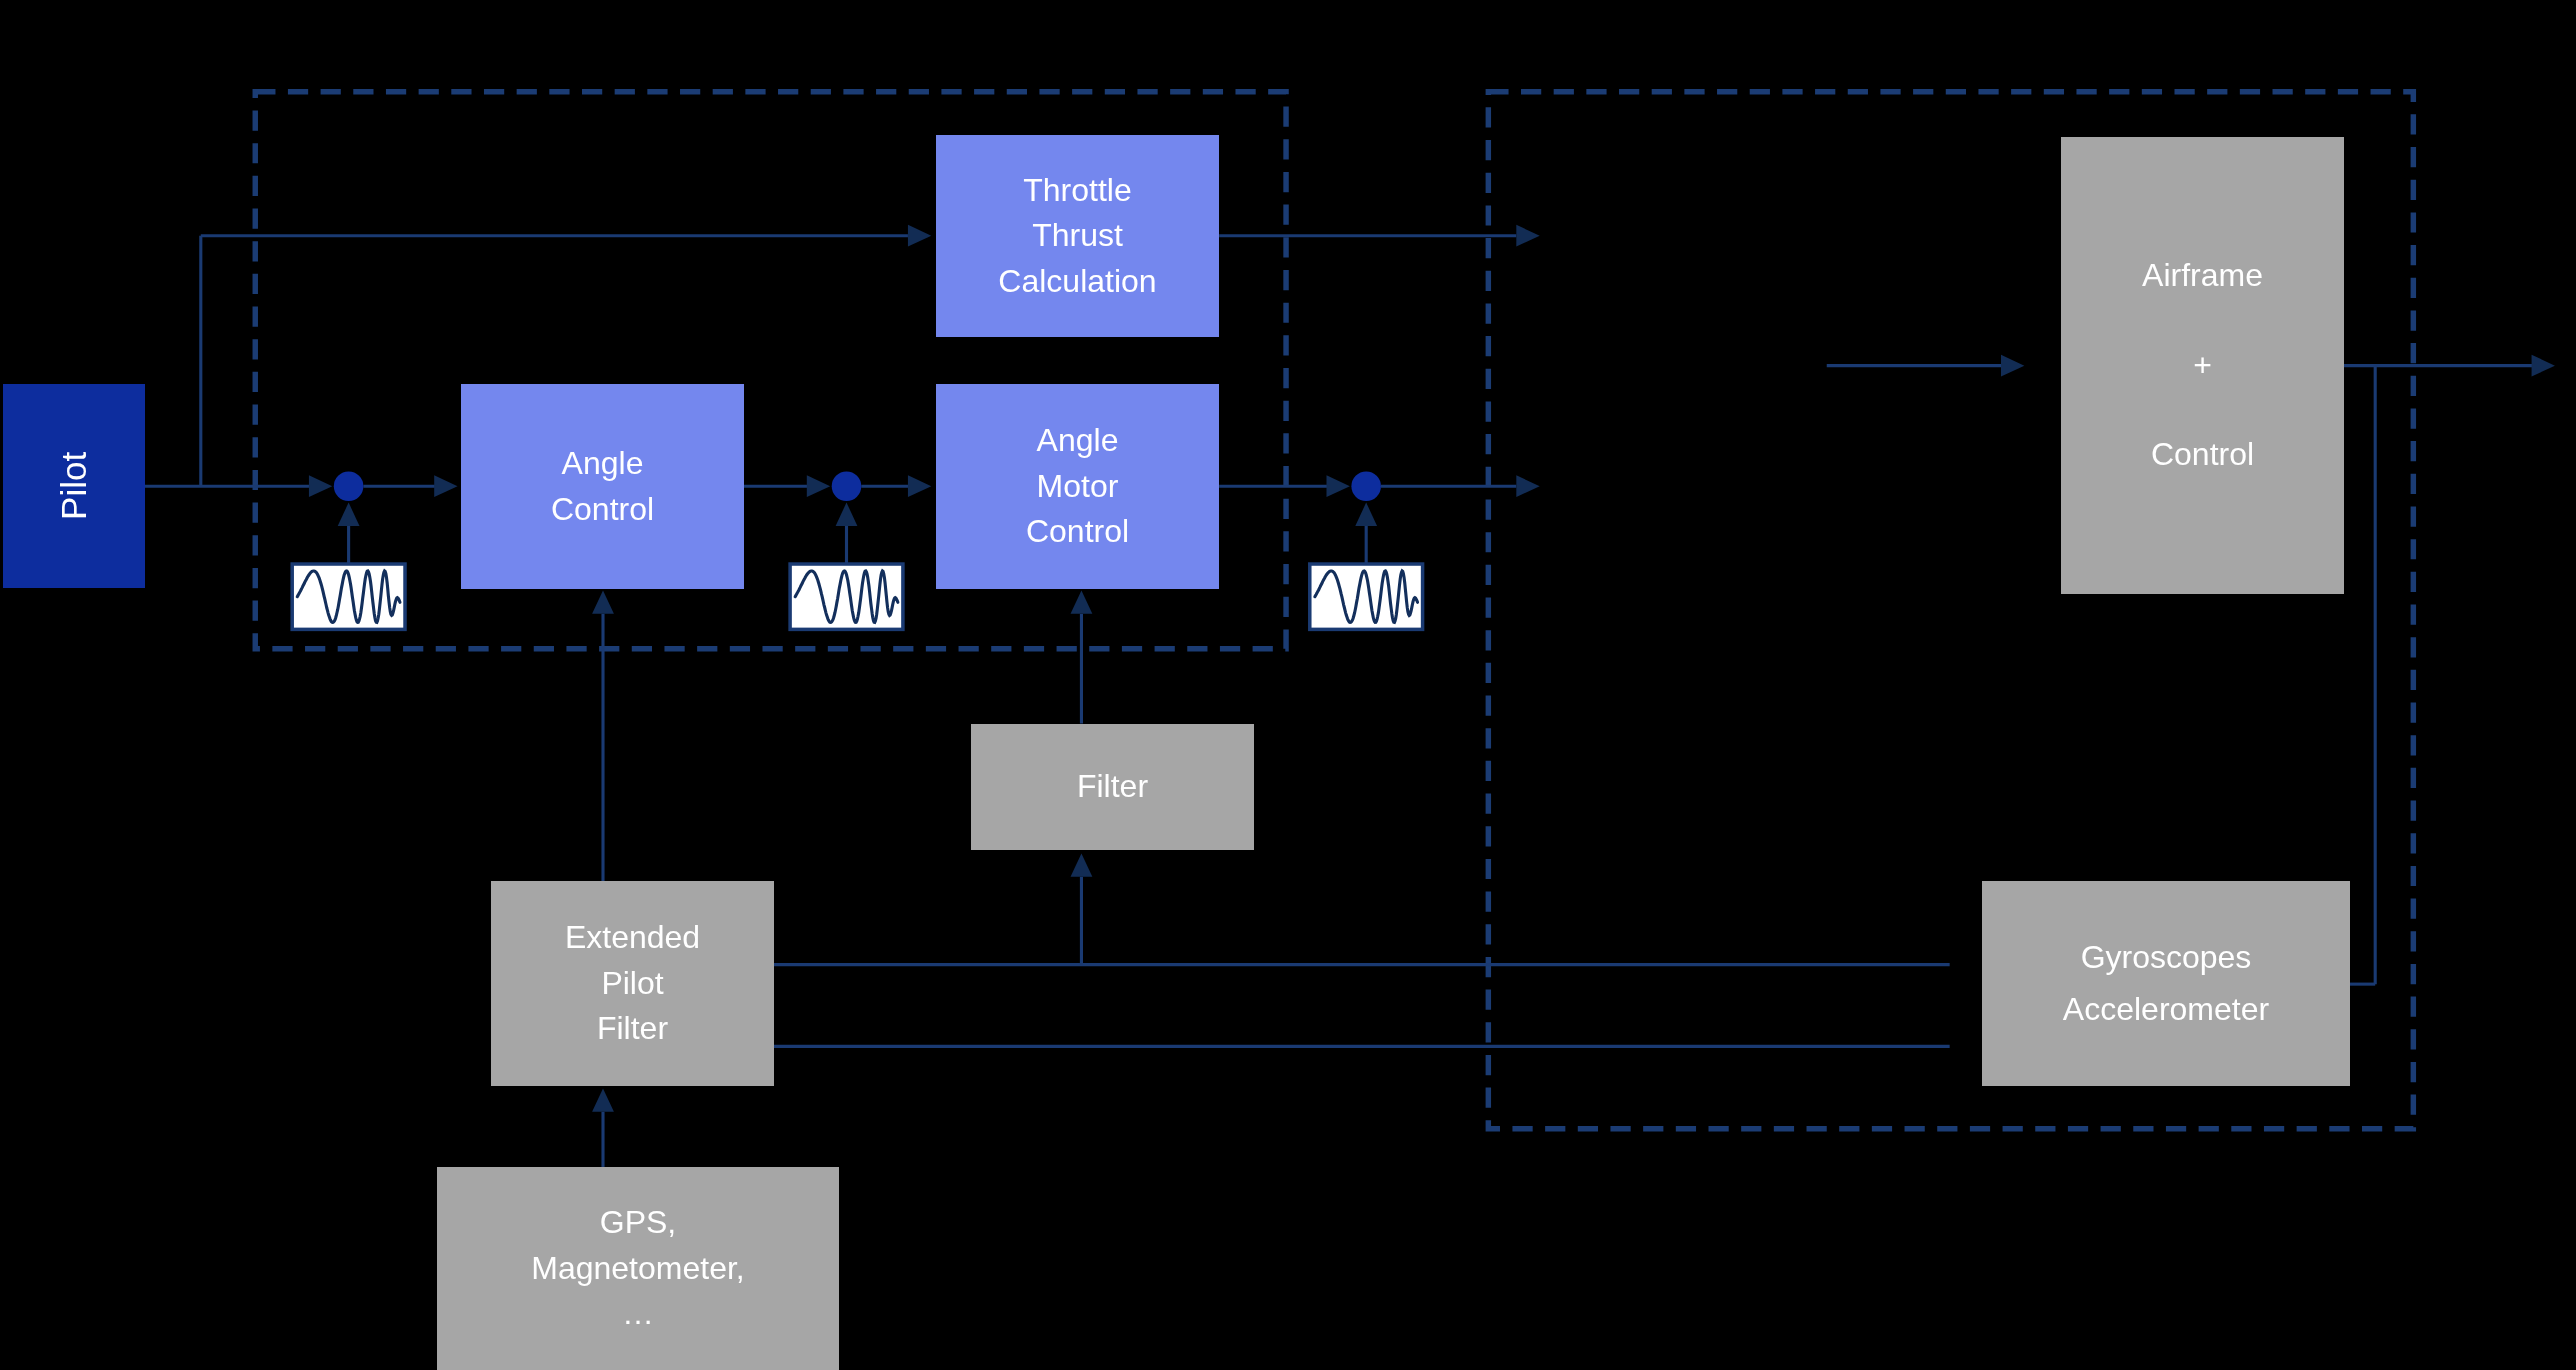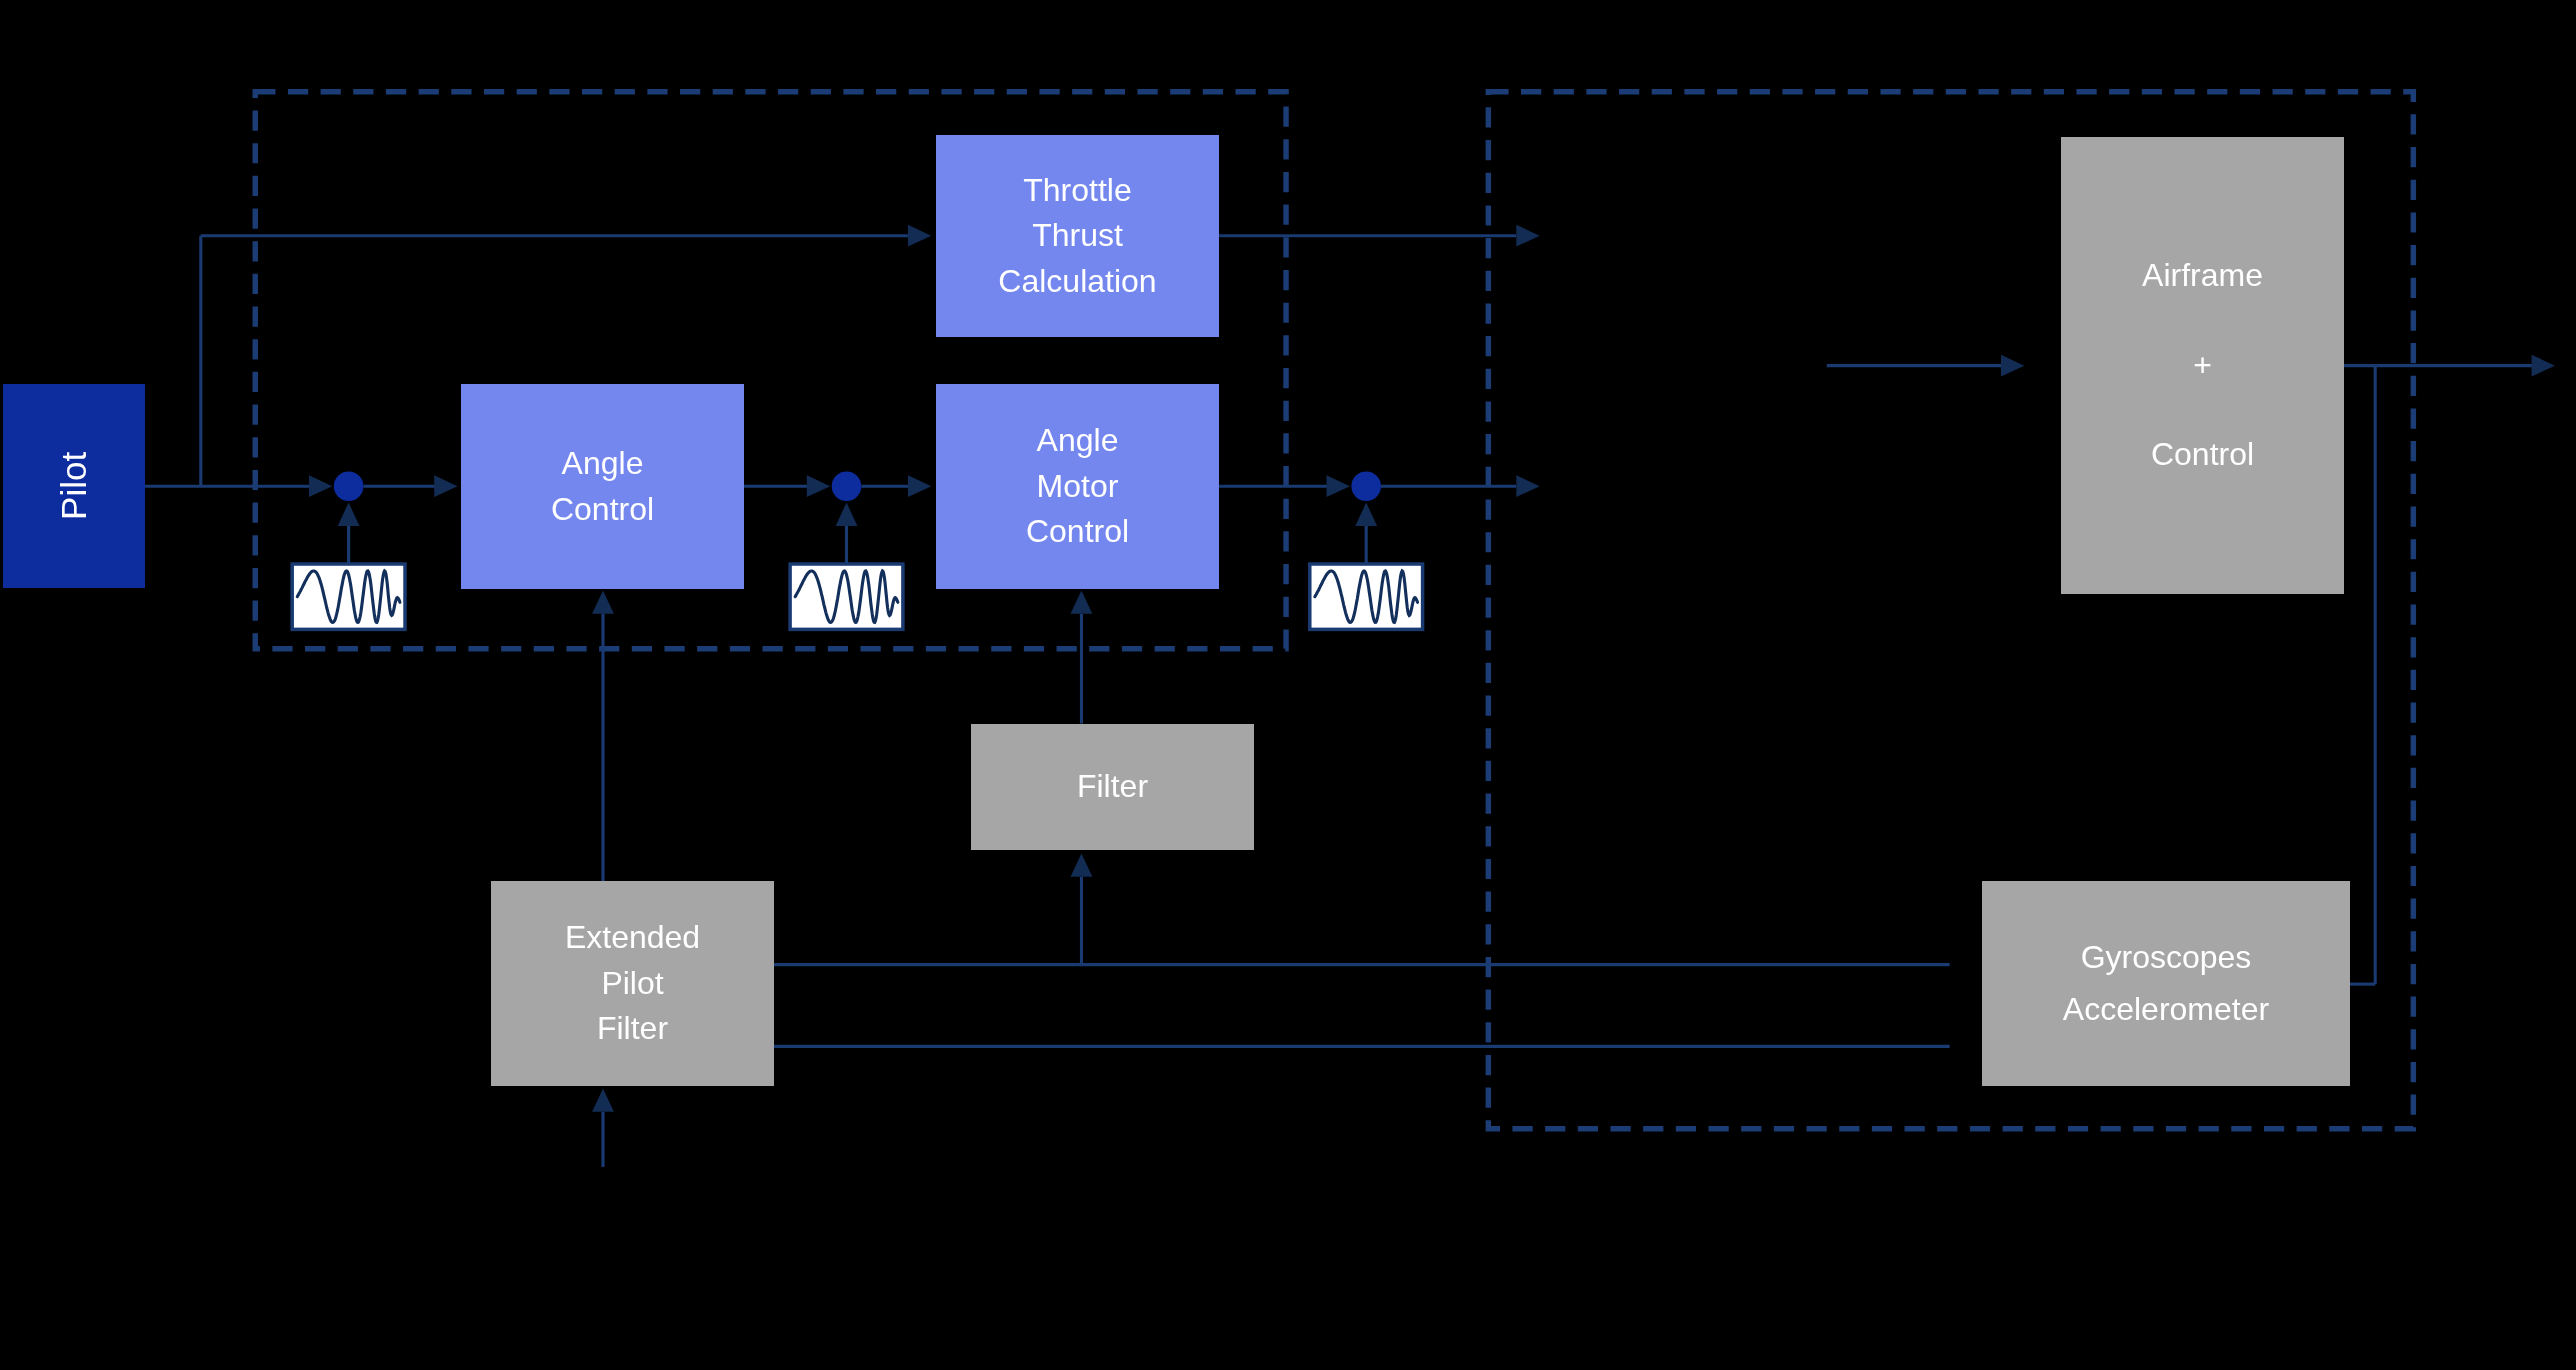--- a/index.html
+++ b/index.html
@@ -183,20 +183,25 @@
   <div class="box gray" style="left:939px;top:724px;width:283px;height:126px;">
     <span>Filter</span>
   </div>
 
   <div class="box gray" style="left:459px;top:881px;width:283px;height:205px;">
     <span>Extended</span>
     <span>Pilot</span>
     <span>Filter</span>
   </div>
 
+  <div class="box gray" style="left:405px;top:1167px;width:402px;height:203px;">
+    <span>GPS,</span>
+    <span>Magnetometer,</span>
+    <span>…</span>
+  </div>
 
   <div class="box gray" style="left:1950px;top:881px;width:368px;height:205px;gap:6px;">
     <span>Gyroscopes</span>
     <span>Accelerometer</span>
   </div>
 
 </div>
 
 
 </body></html>

